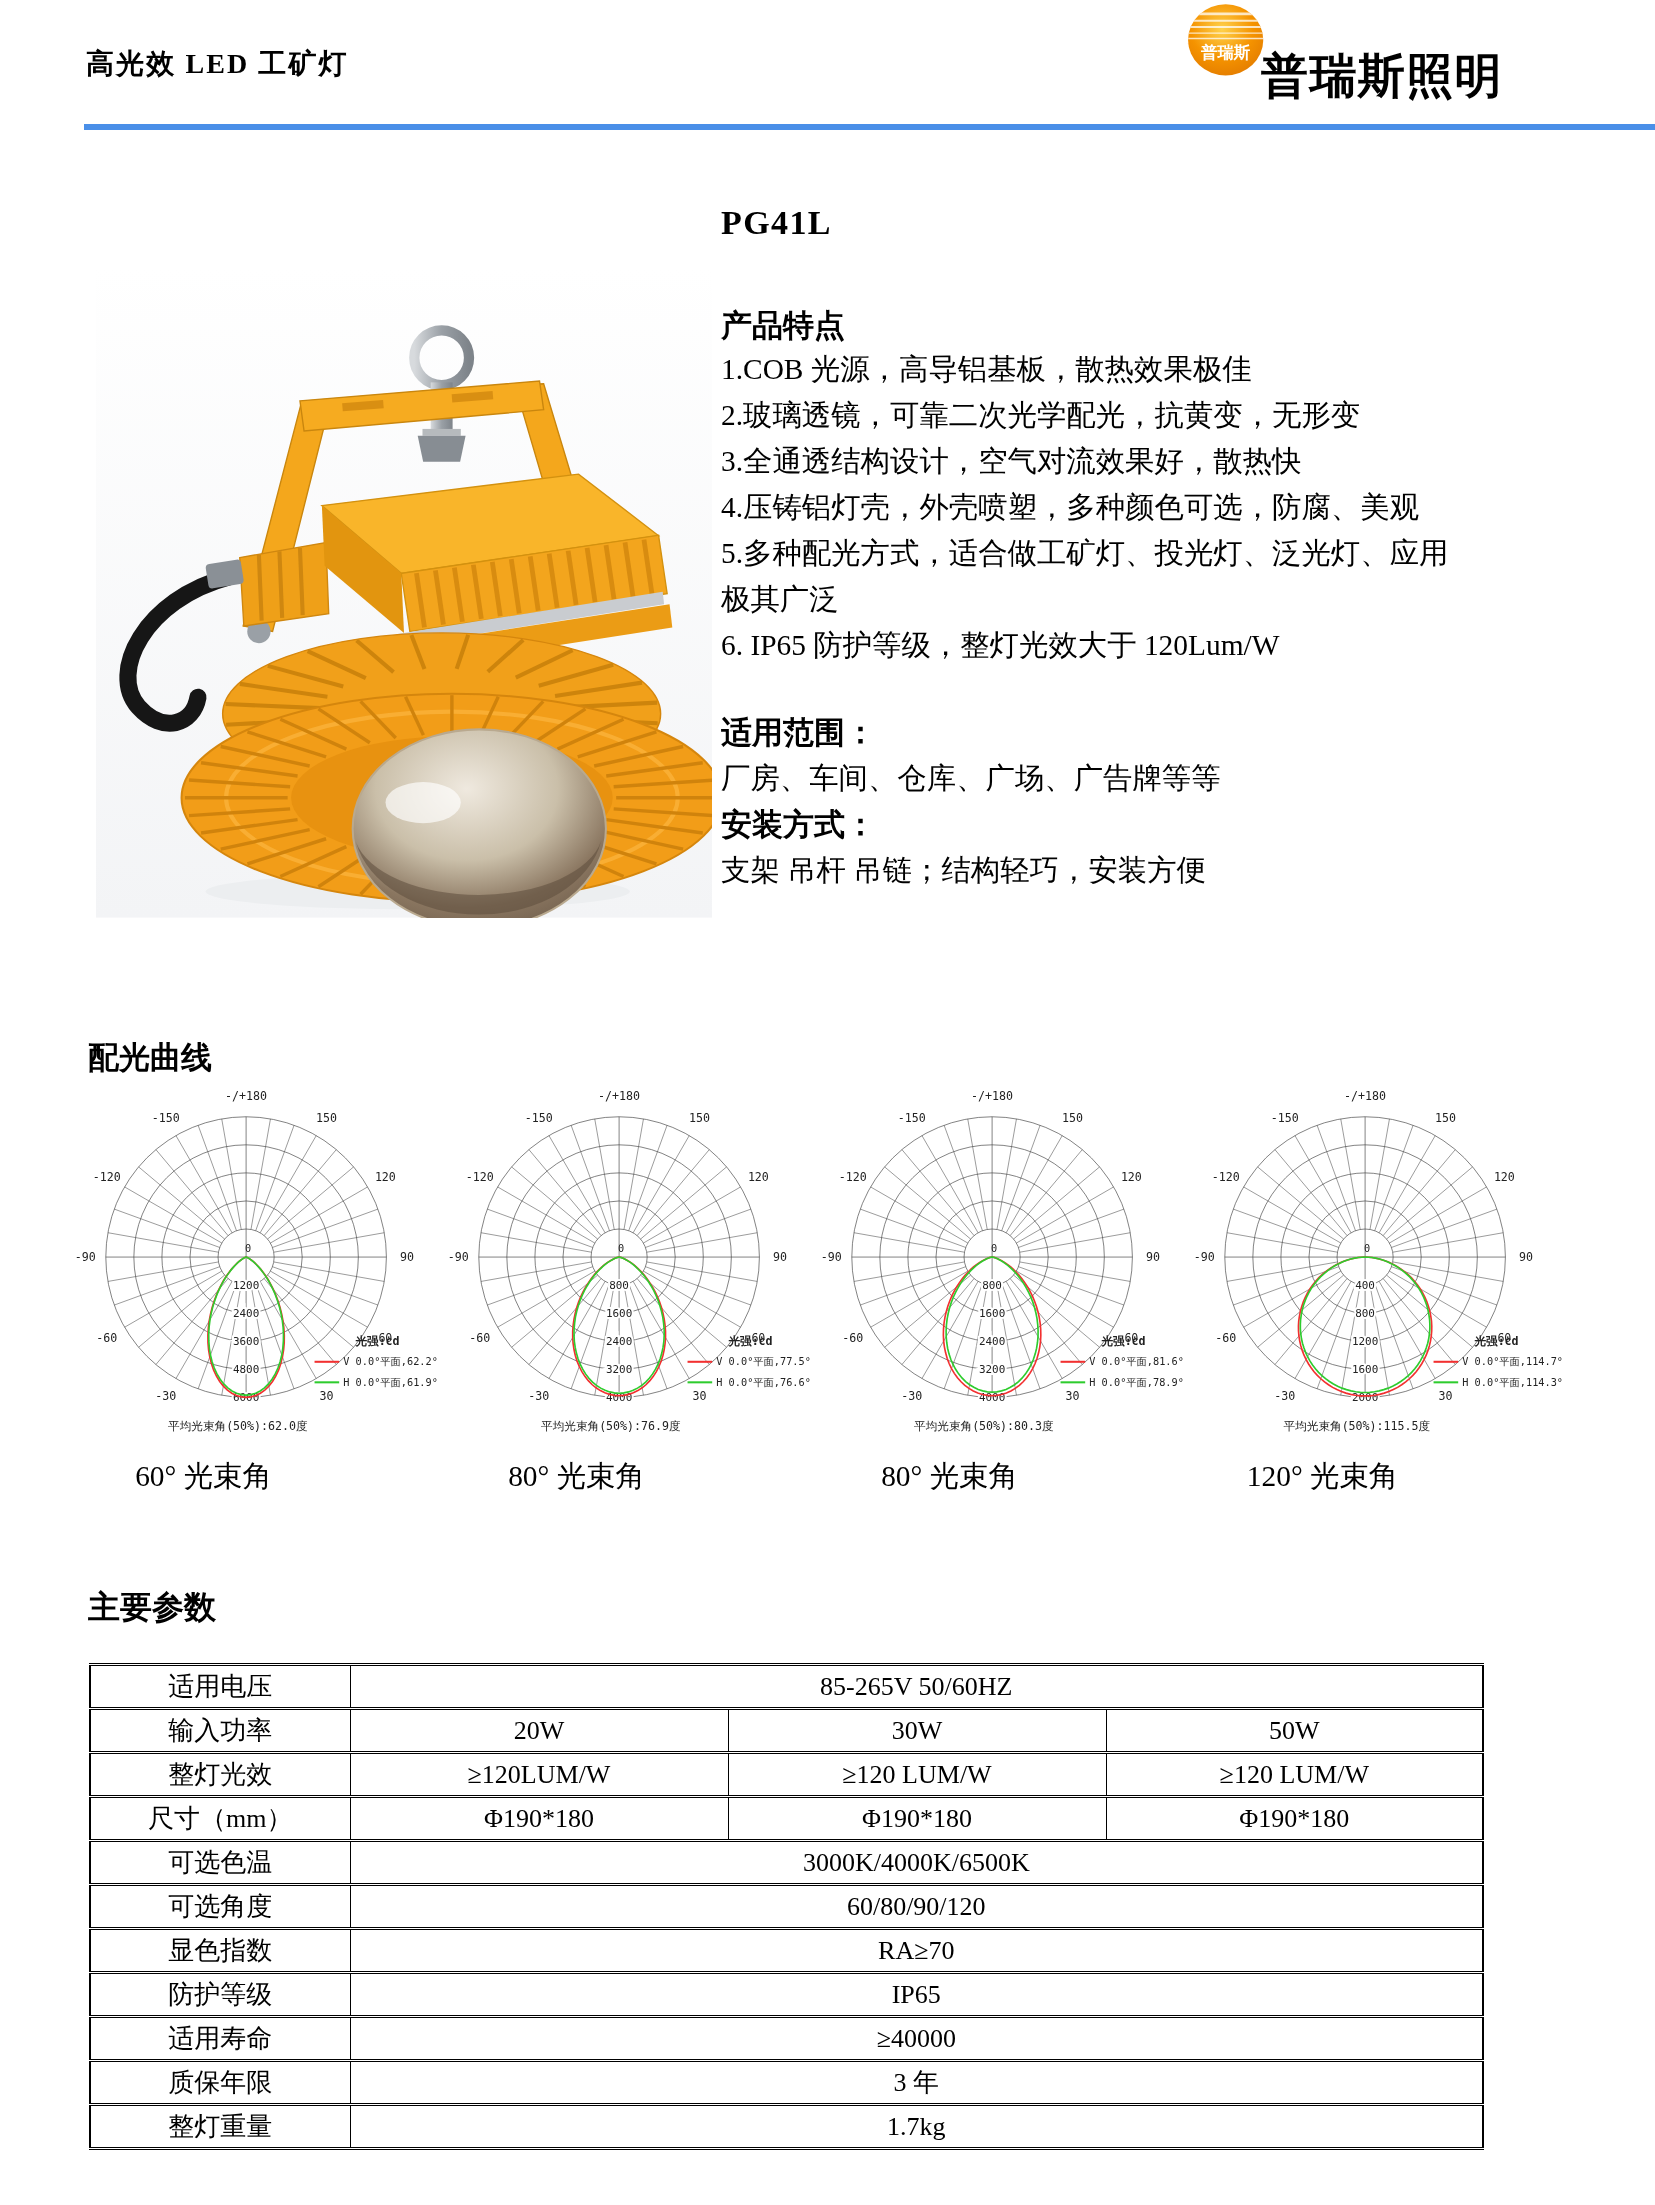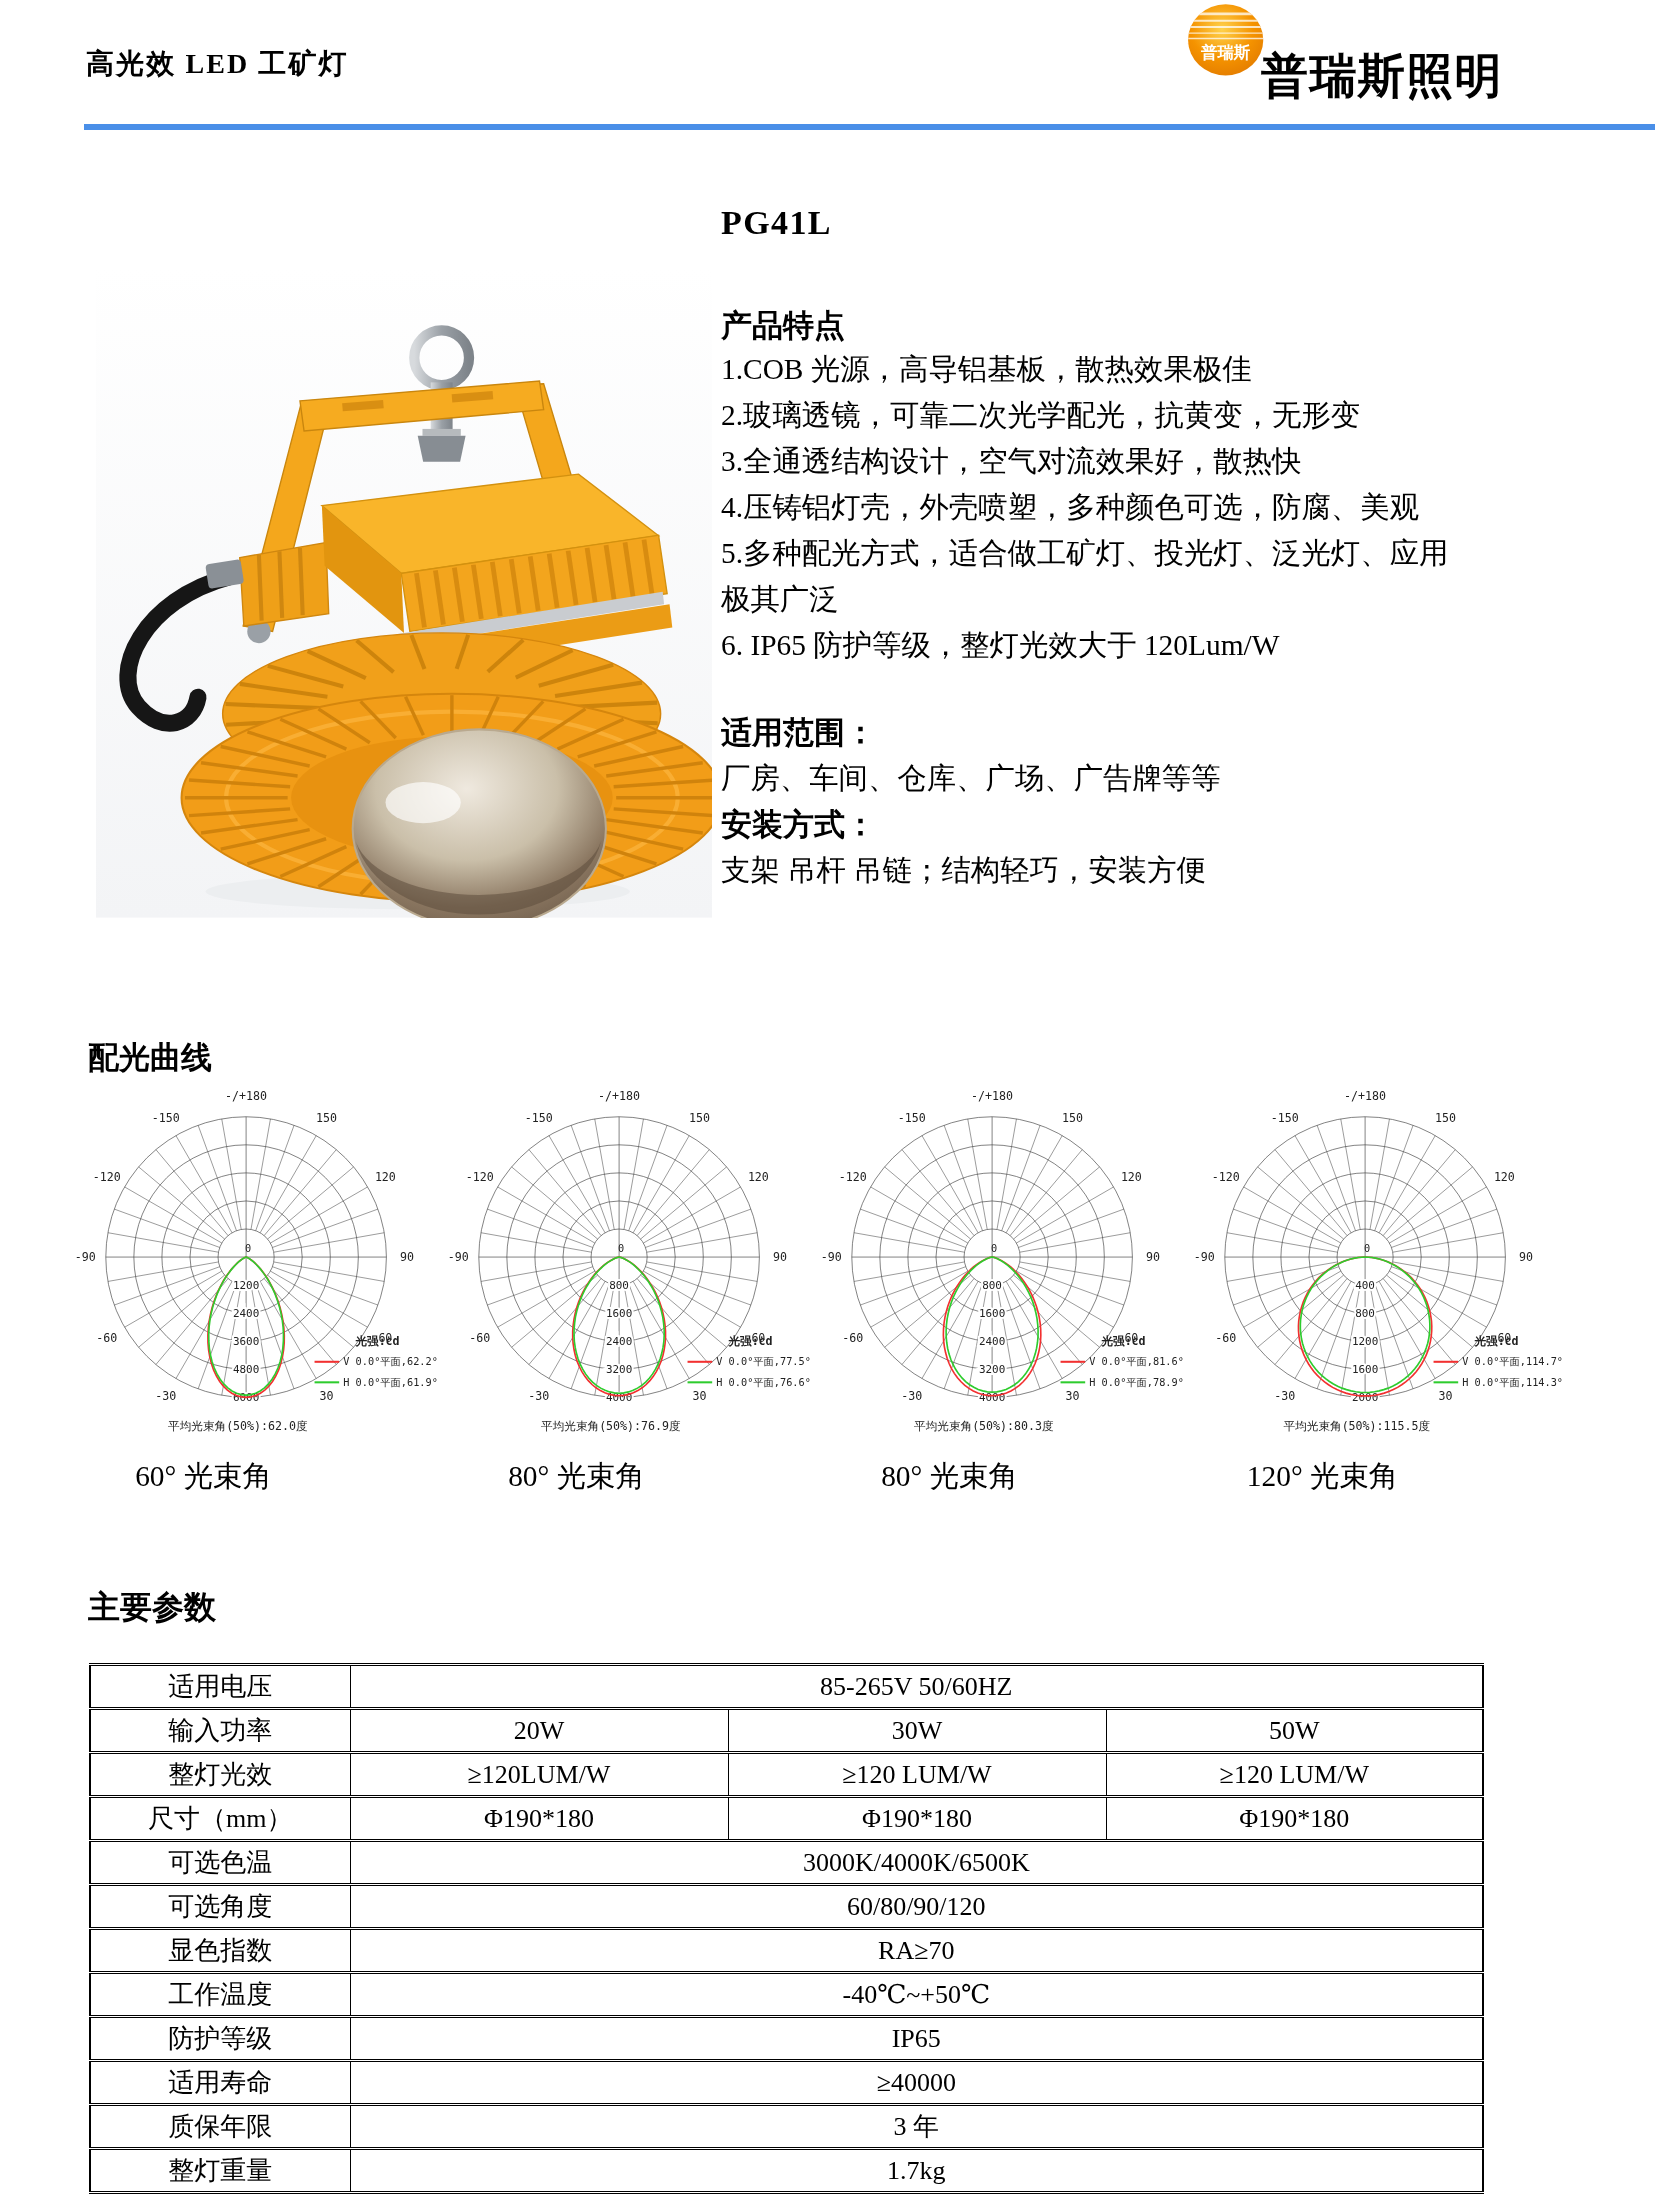--- a/index.html
+++ b/index.html
@@ -569,24 +569,20 @@
         </tr>
         <tr>
           <td>可选角度</td>
           <td colspan="3">60/80/90/120</td>
         </tr>
         <tr>
           <td>显色指数</td>
           <td colspan="3">RA≥70</td>
         </tr>
         <tr>
-          <td>工作温度</td>
-          <td colspan="3">-40℃~+50℃</td>
-        </tr>
-        <tr>
           <td>防护等级</td>
           <td colspan="3">IP65</td>
         </tr>
         <tr>
           <td>适用寿命</td>
           <td colspan="3">≥40000</td>
         </tr>
         <tr>
           <td>质保年限</td>
           <td colspan="3">3 年</td>

